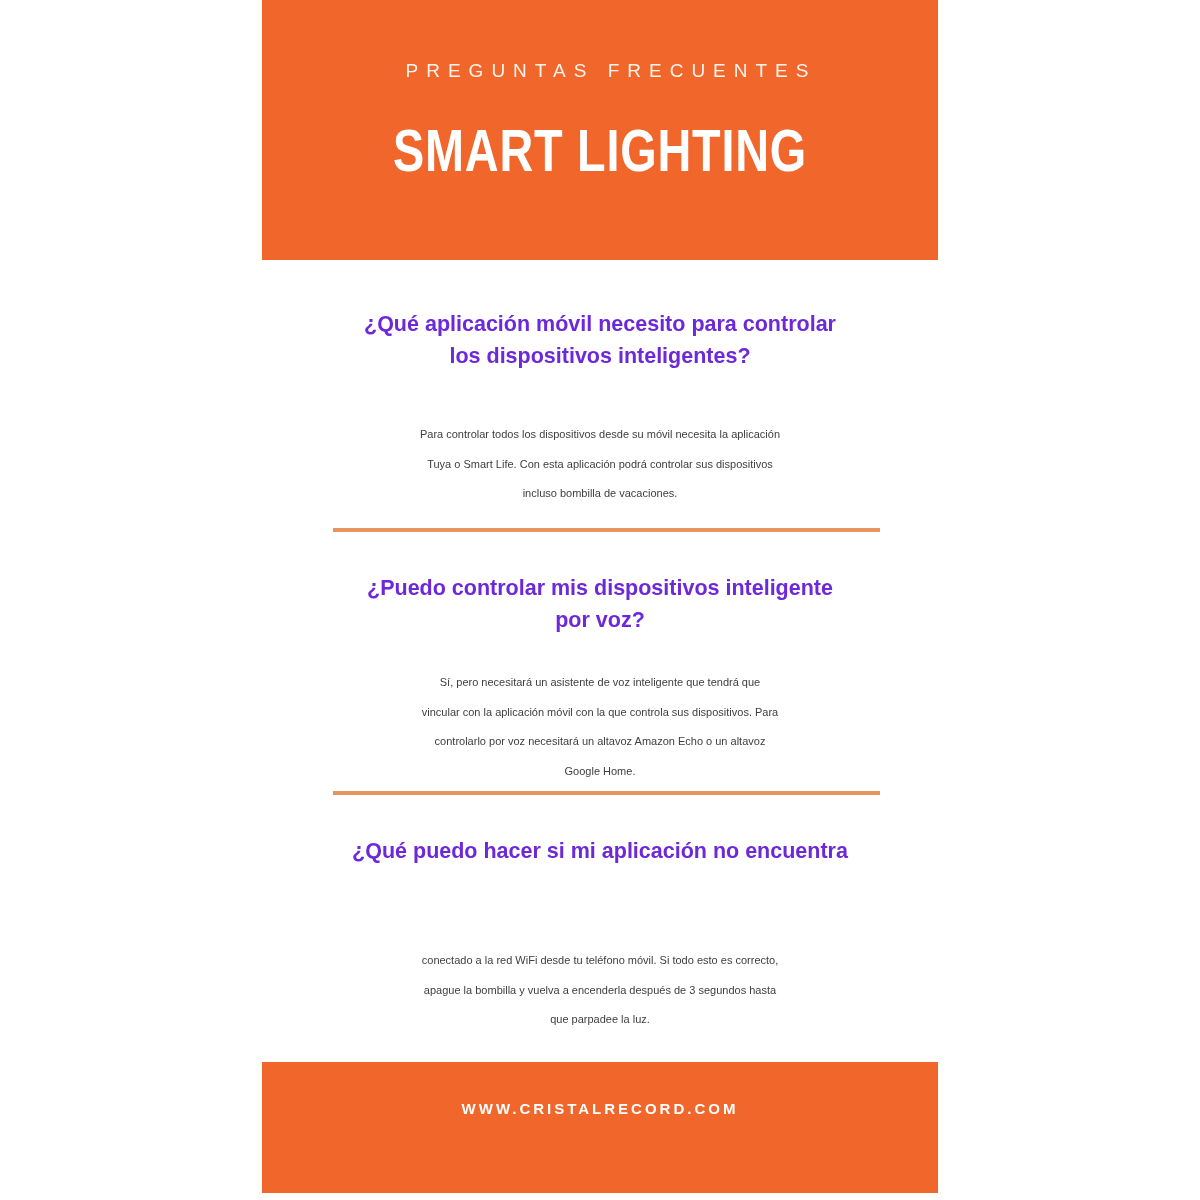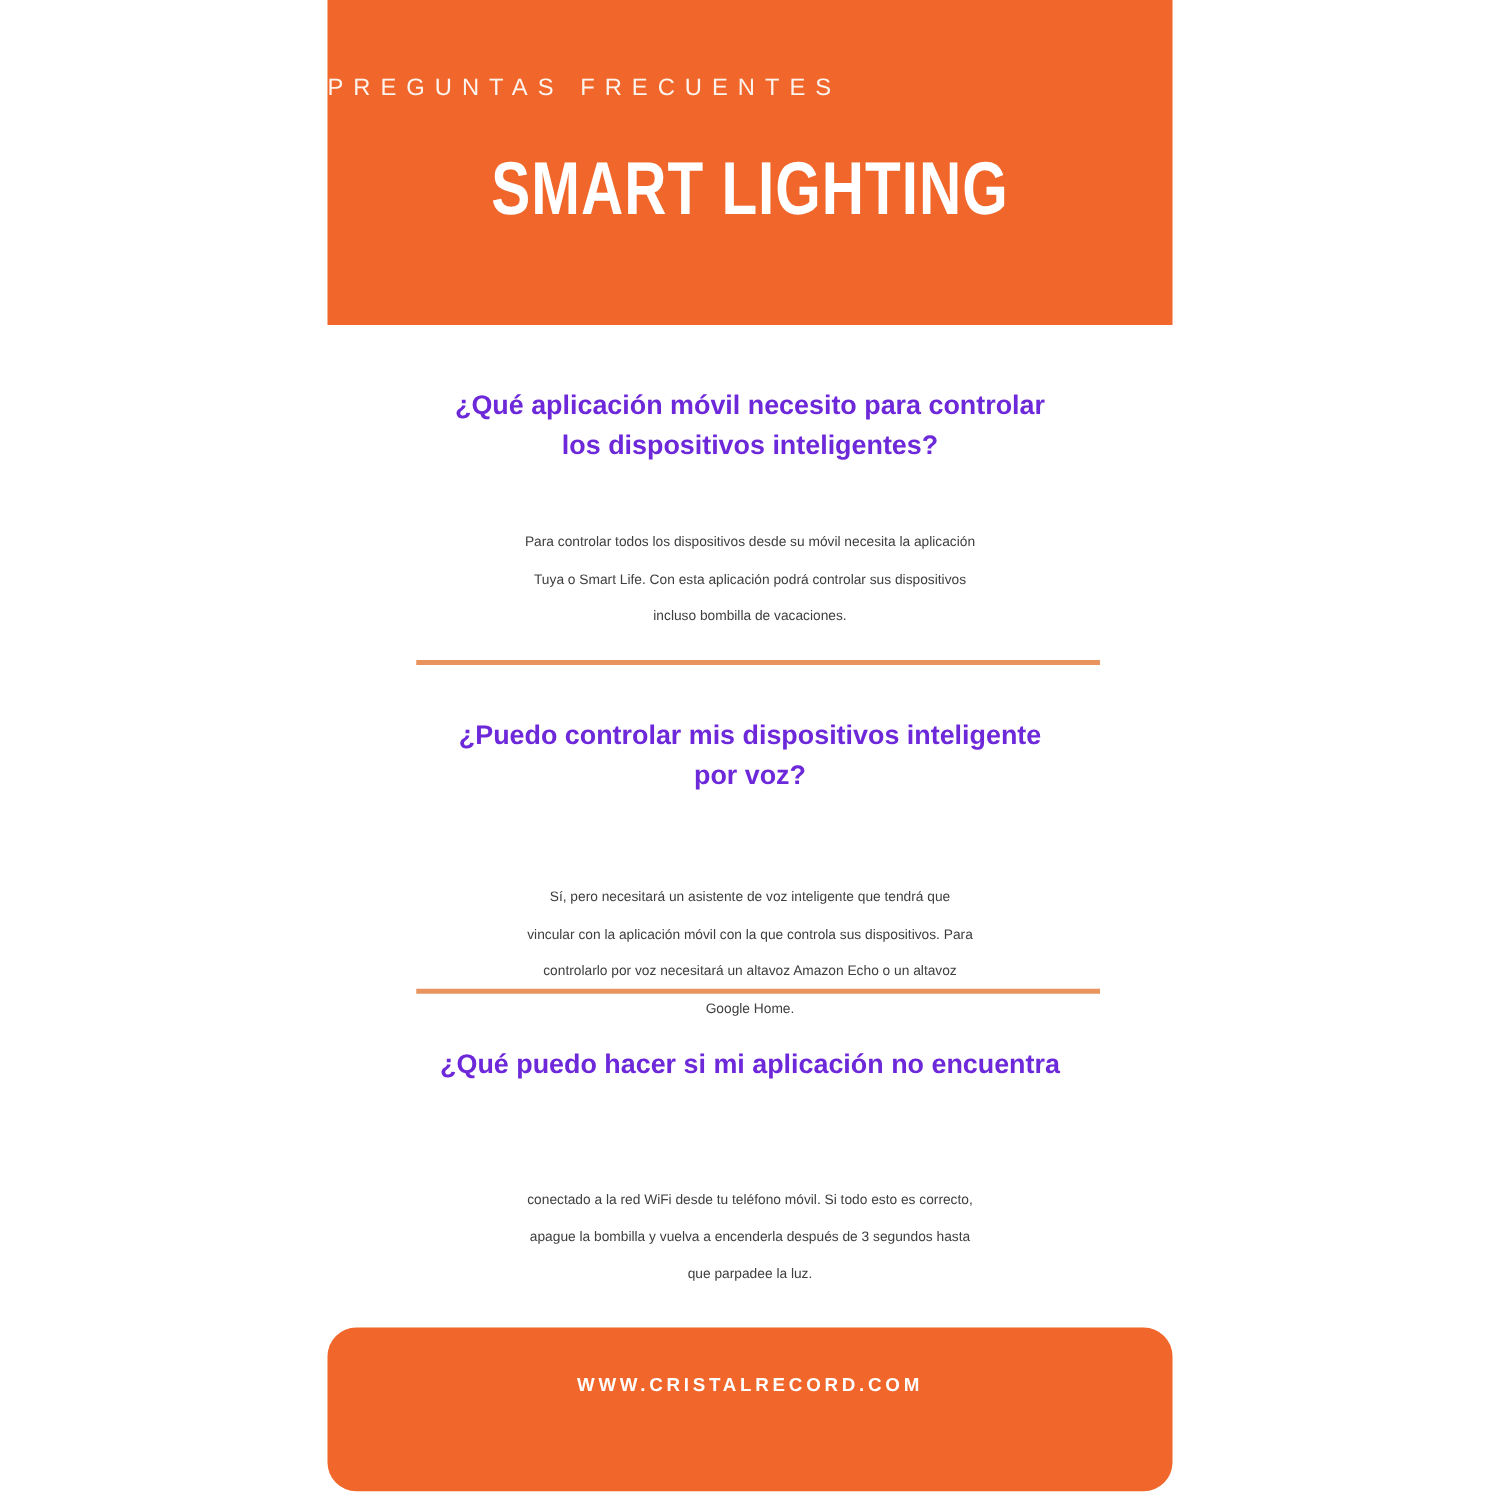--- a/index.html
+++ b/index.html
@@ -22,23 +22,23 @@
   }
   
   .header-banner {
     top: 0;
     height: 260px;
     background: #F0662B;
   }
   .eyebrow {
     position: absolute;
     top: 60px;
-    left: 0;
+    left: 11px;
     width: 100%;
-    text-align: left;
+    text-align: center;
     color: #FDF4EE;
     font-size: 19px;
     font-weight: 400;
     letter-spacing: 8px;
     white-space: nowrap;
   }
   .poster-title {
     position: absolute;
     top: 116px;
     left: 0;
@@ -63,38 +63,37 @@
   .faq-answer {
     text-align: center;
     color: #3E3E3E;
     font-size: 11px;
     font-weight: 400;
     line-height: 29.5px;
   }
   .q1 { top: 308px; }
   .a1 { top: 420px; }
   .q2 { top: 572px; }
-  .a2 { top: 704px; }
+  .a2 { top: 668px; }
   .q3 { top: 835px; }
   .a3 { top: 946px; }
   .divider {
     position: absolute;
     left: 333px;
     width: 547px;
     height: 4px;
     background: #E9945F;
   }
   .d1 { top: 528px; }
   .d2 { top: 791px; }
   
   .footer-banner {
     top: 1062px;
     height: 131px;
     background: #F0662B;
-    border-radius: 23px;
   }
   .footer-url {
     position: absolute;
     top: 38px;
     left: 0;
     width: 100%;
     text-align: center;
     color: #FFFFFF;
     font-size: 15px;
     font-weight: 700;

